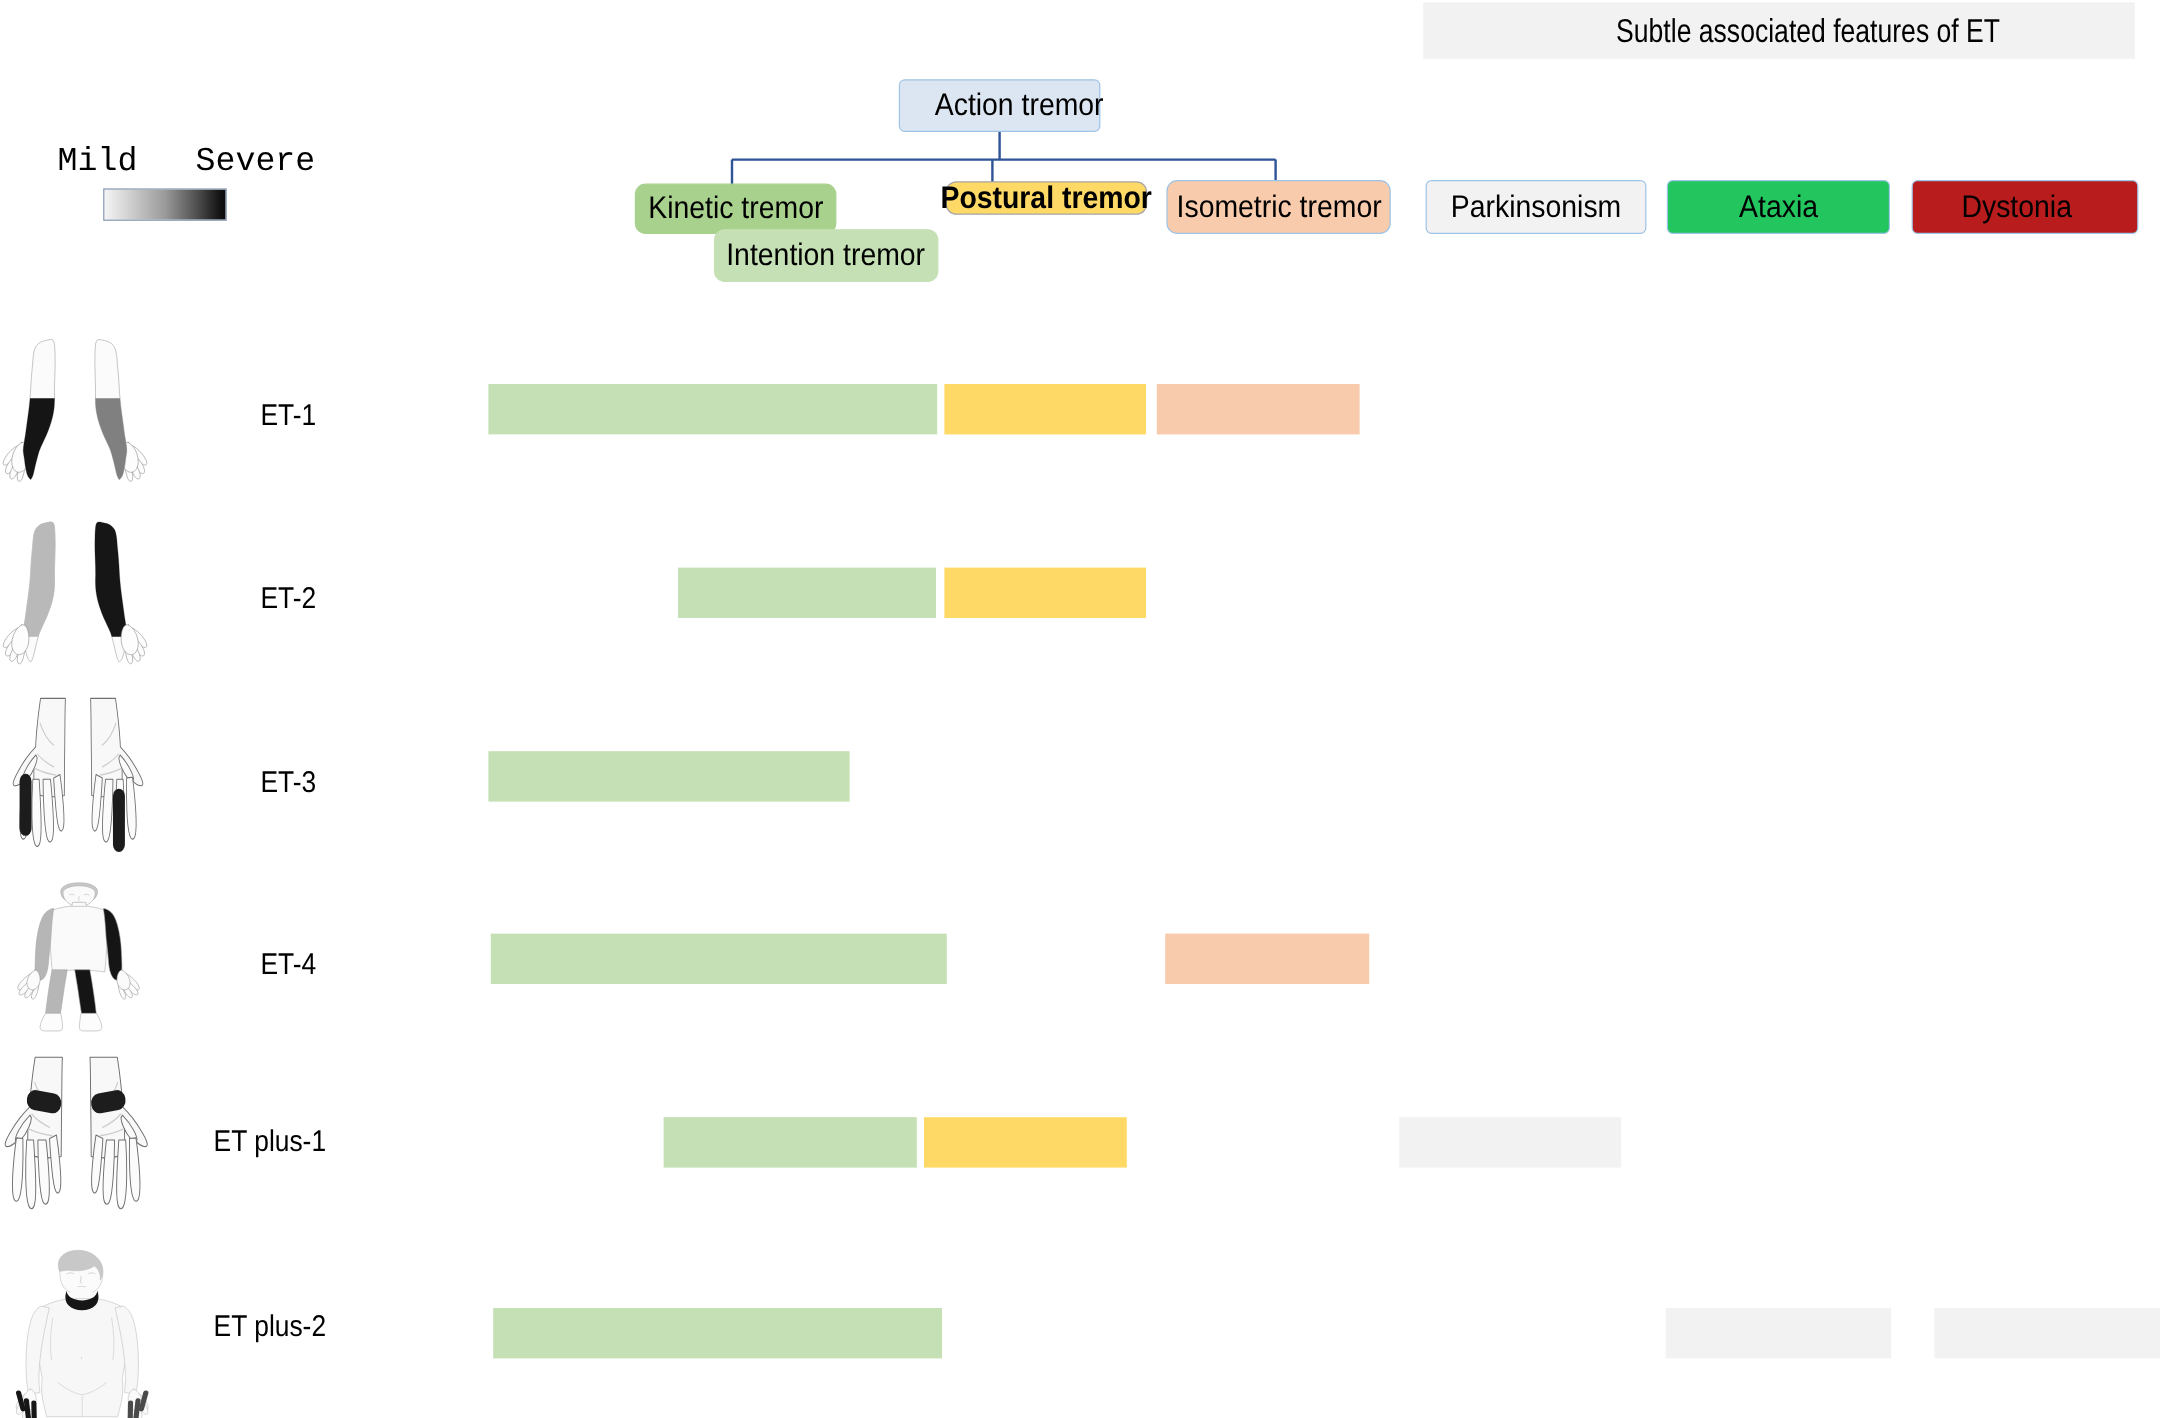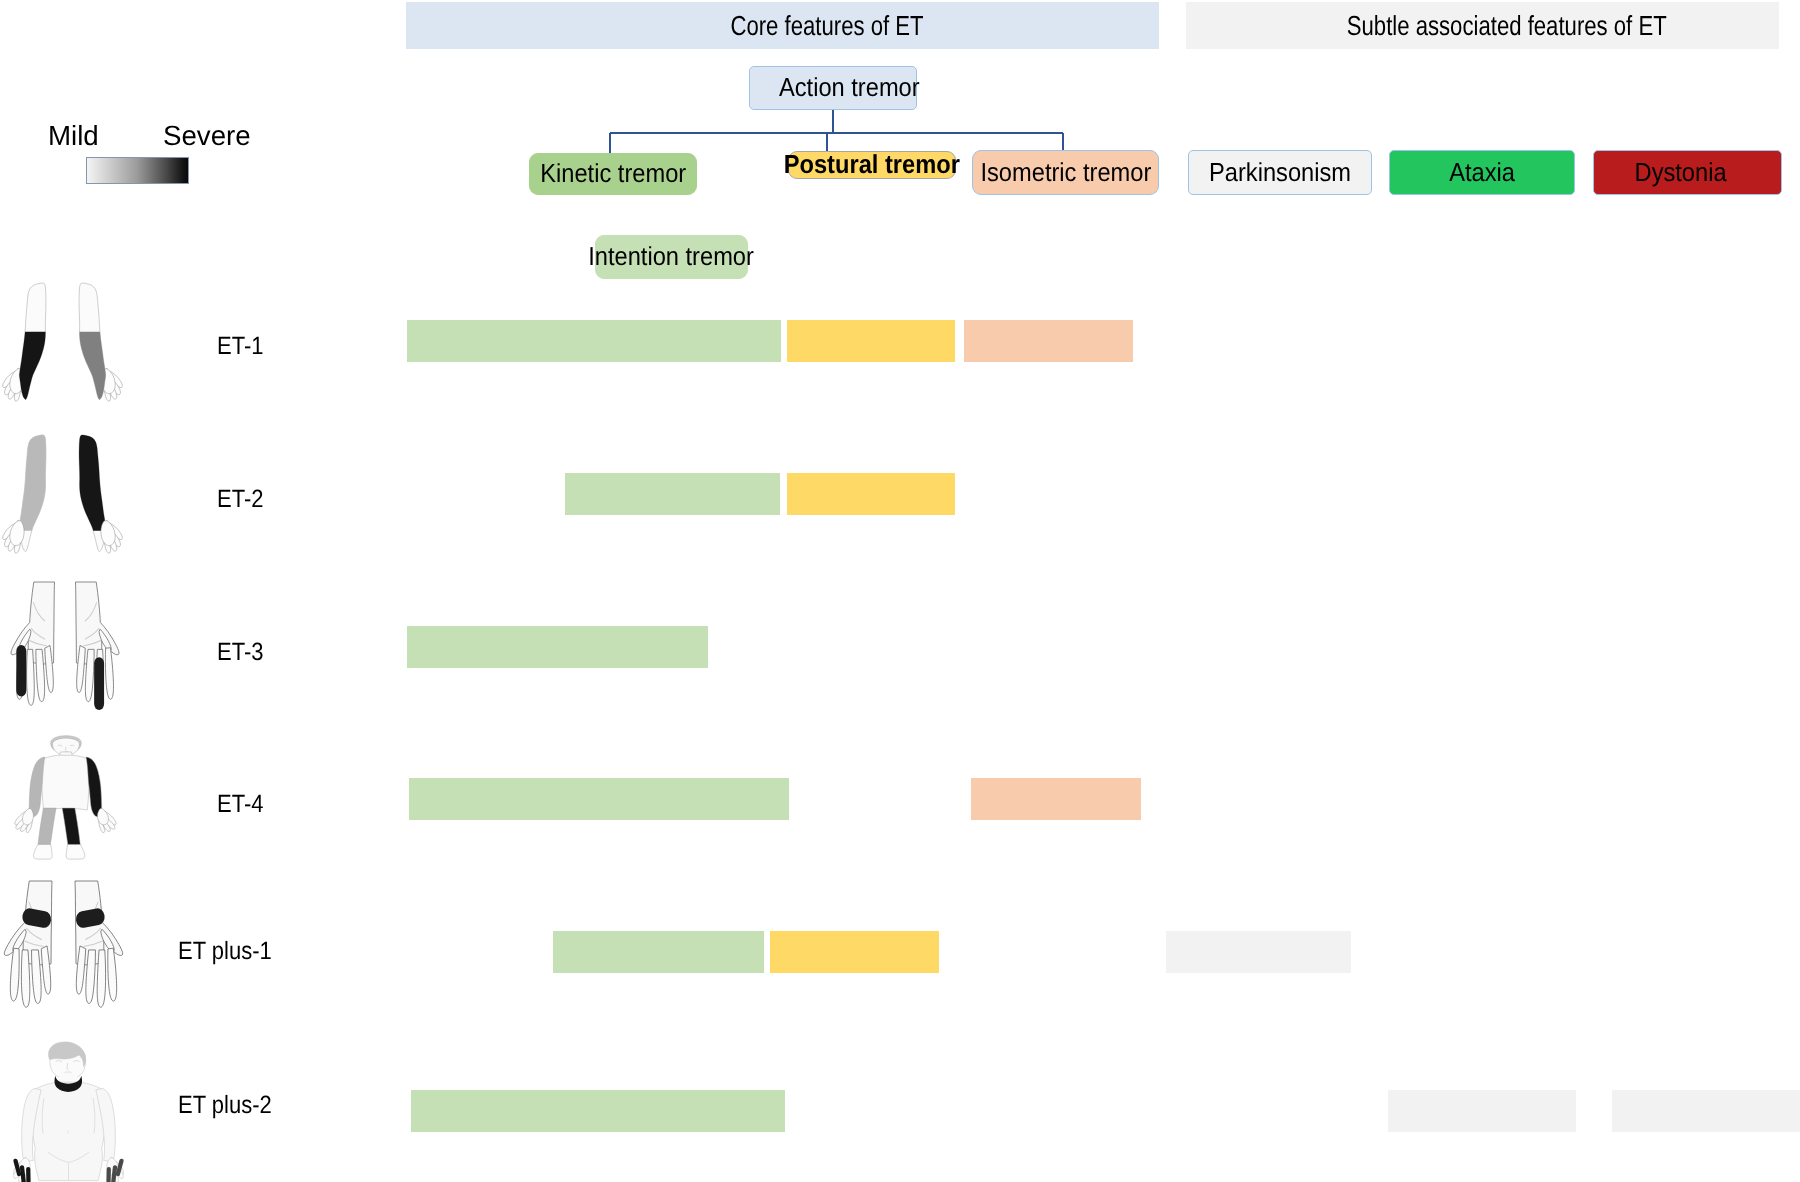--- a/index.html
+++ b/index.html
@@ -13,53 +13,50 @@
           transform:scaleX(.805);transform-origin:center center;}
   .node{position:absolute;box-sizing:border-box;display:flex;align-items:center;
         justify-content:center;border-radius:9px;text-align:center;line-height:1.12;}
   .node.sq{border-radius:5px;}
   .node .t{display:inline-block;white-space:nowrap;font-size:26px;
            transform:scaleX(.91);transform-origin:center center;}
   .node.two{flex-direction:column;line-height:1.215;}
   .rowlab{position:absolute;white-space:nowrap;font-size:25px;}
   .rowlab .t{display:inline-block;transform:scaleX(.88);transform-origin:left center;}
   .bar{position:absolute;}
-  .legtxt{position:absolute;white-space:nowrap;font-size:27.7px;}
+  .legtxt{position:absolute;white-space:nowrap;font-size:27.7px;font-family:Liberation Mono, monospace;}
   .gradbar{position:absolute;box-sizing:border-box;}
   .figwrap{position:absolute;}
   svg{display:block;overflow:visible;}
 </style>
 </head>
 <body>
 
 <div id="stage">
 
 <div>
   <div class="legtxt" style="left:48px;top:120px;">Mild</div>
   <div class="legtxt" style="left:163px;top:120px;">Severe</div>
   <div class="gradbar" style="left:86px;top:157px;width:103px;height:27px;border:1px solid #8497b0;
               background:linear-gradient(to right,#f4f4f4 0%,#dcdcdc 14%,#9a9a9a 50%,#4a4a4a 78%,#111 96%,#0b0b0b 100%);"></div>
 </div>
-<div class="hdr" style="left:406px;top:2px;width:753px;height:47px;background:#dce6f2;">
-  <span class="t" style="margin-left:88px;">Core features of ET</span>
-</div>
 <div class="hdr" style="left:1186px;top:2px;width:593px;height:47px;background:#f2f2f2;">
   <span class="t" style="margin-left:48px;">Subtle associated features of ET</span>
 </div>
 
 <svg style="position:absolute;left:0;top:0;width:1800px;height:300px;pointer-events:none;">
   <path d="M 833 110 L 833 133 M 610 133 L 1063 133 M 610 133 L 610 160 M 827 133 L 827 152 M 1063 133 L 1063 152" fill="none" stroke="#2e5496" stroke-width="2"></path>
 </svg>
 <div class="node sq" style="left:749px;top:66px;width:168px;height:44px;background:#dce6f2;border:1px solid #9dc3e6;padding-left:32px;">
   <span class="t">Action tremor</span>
 </div>
 <div class="node" style="left:529px;top:153px;width:168px;height:42px;background:#a9d18e;border:1px solid #a9d18e;">
   <span class="t">Kinetic tremor</span>
 </div>
-<div class="node" style="left:595px;top:191px;width:153px;height:44px;background:#c5e0b4;border:1px solid #c5e0b4;margin-top:44px;">
+<div class="node" style="left:595px;top:191px;width:187px;height:44px;background:#c5e0b4;border:1px solid #c5e0b4;">
   <span class="t">Intention tremor</span>
 </div>
 <div class="node" style="left:788px;top:151px;width:168px;height:28px;background:#ffd966;border:1px solid #a6a6a6;font-weight:bold;">
   <span class="t">Postural tremor</span>
 </div>
 <div class="node" style="left:972px;top:150px;width:187px;height:45px;background:#f8cbad;border:1px solid #9dc3e6;">
   <span class="t">Isometric tremor</span>
 </div>
 <div class="node sq" style="left:1188px;top:150px;width:184px;height:45px;background:#f2f2f2;border:1px solid #9dc3e6;">
   <span class="t">Parkinsonism</span>

